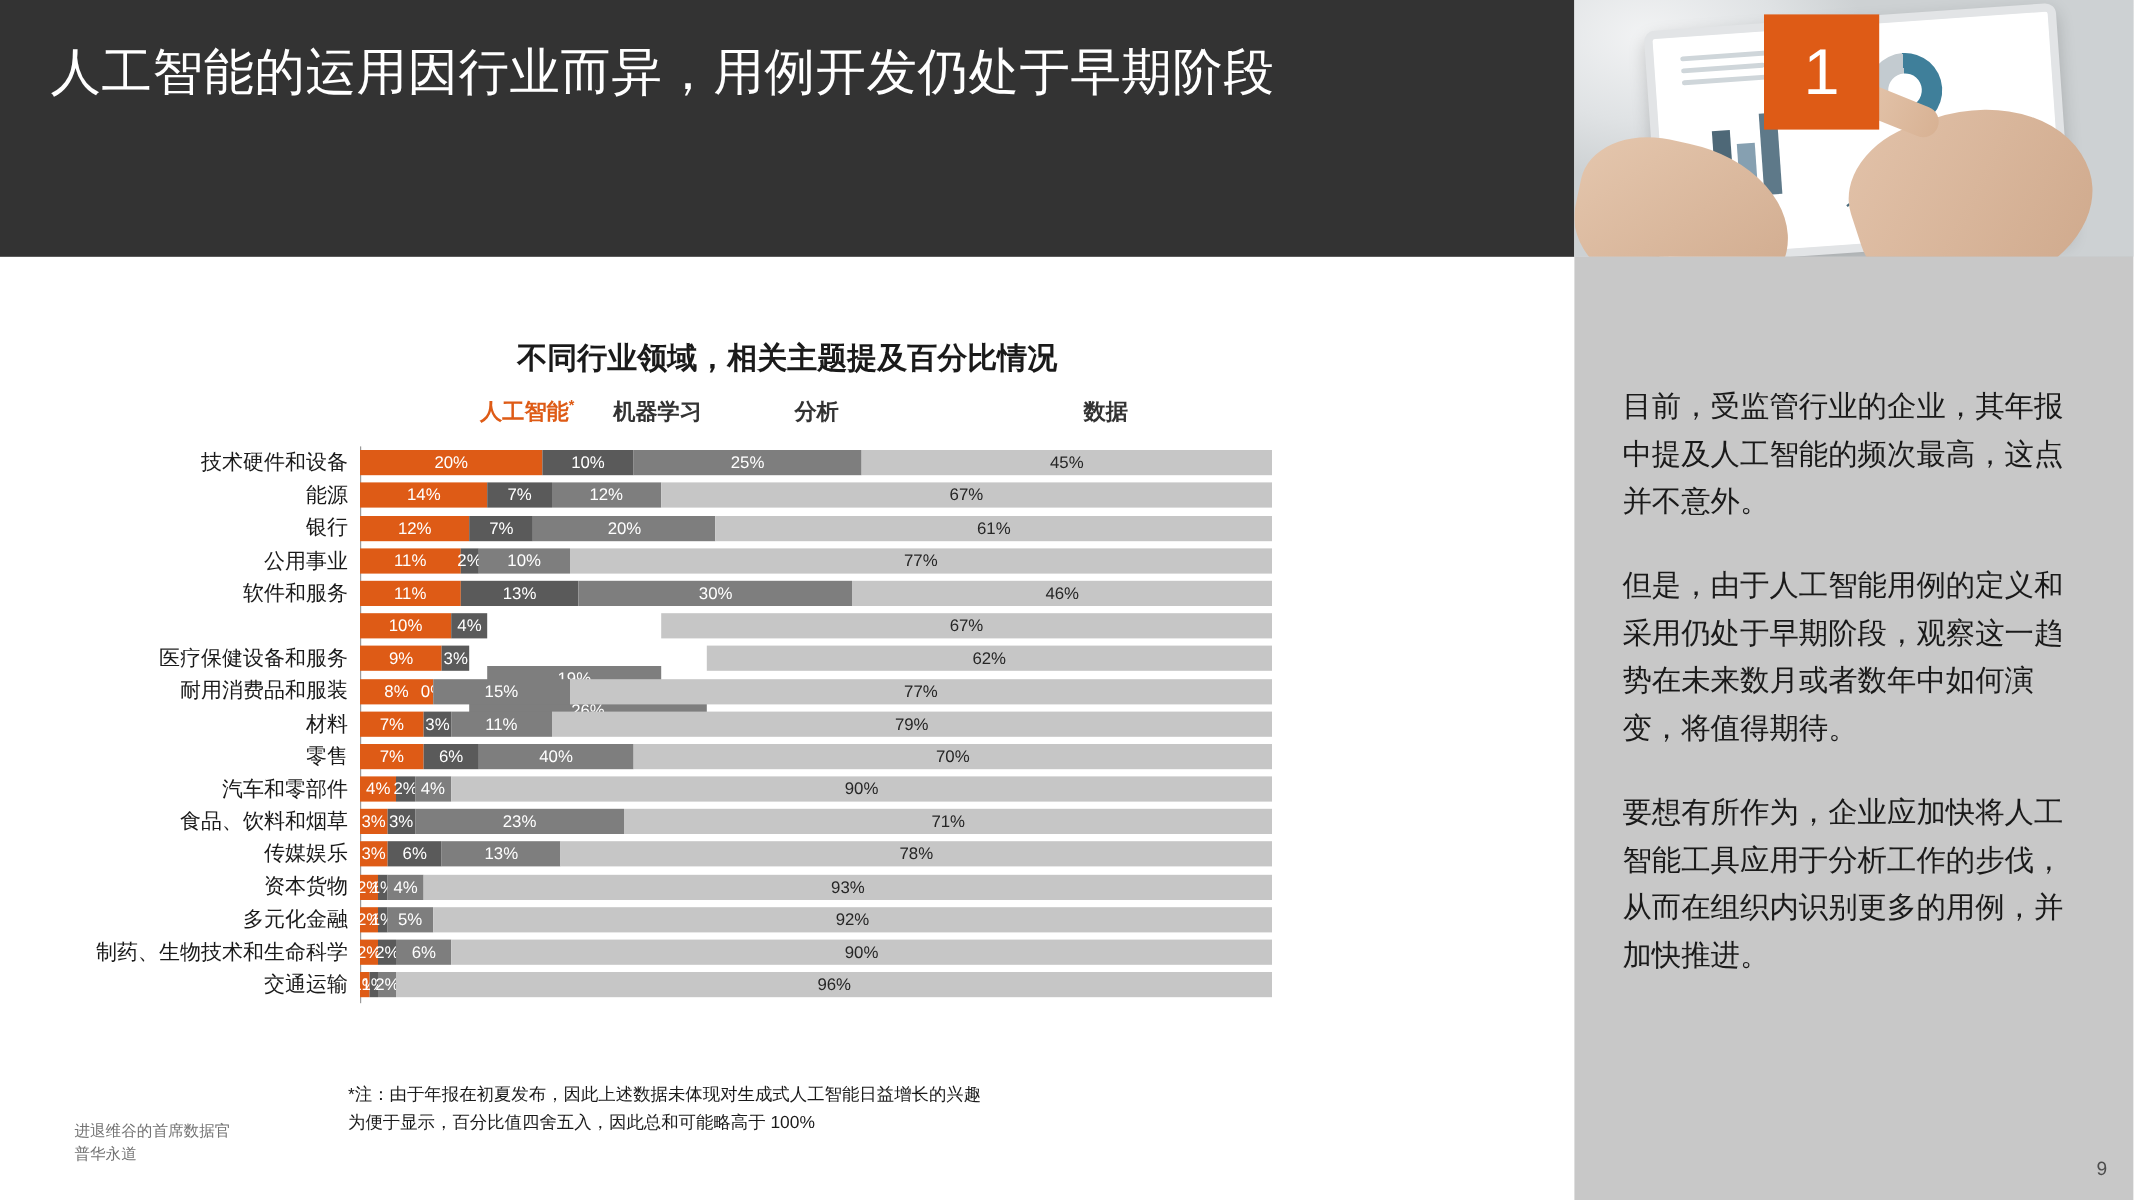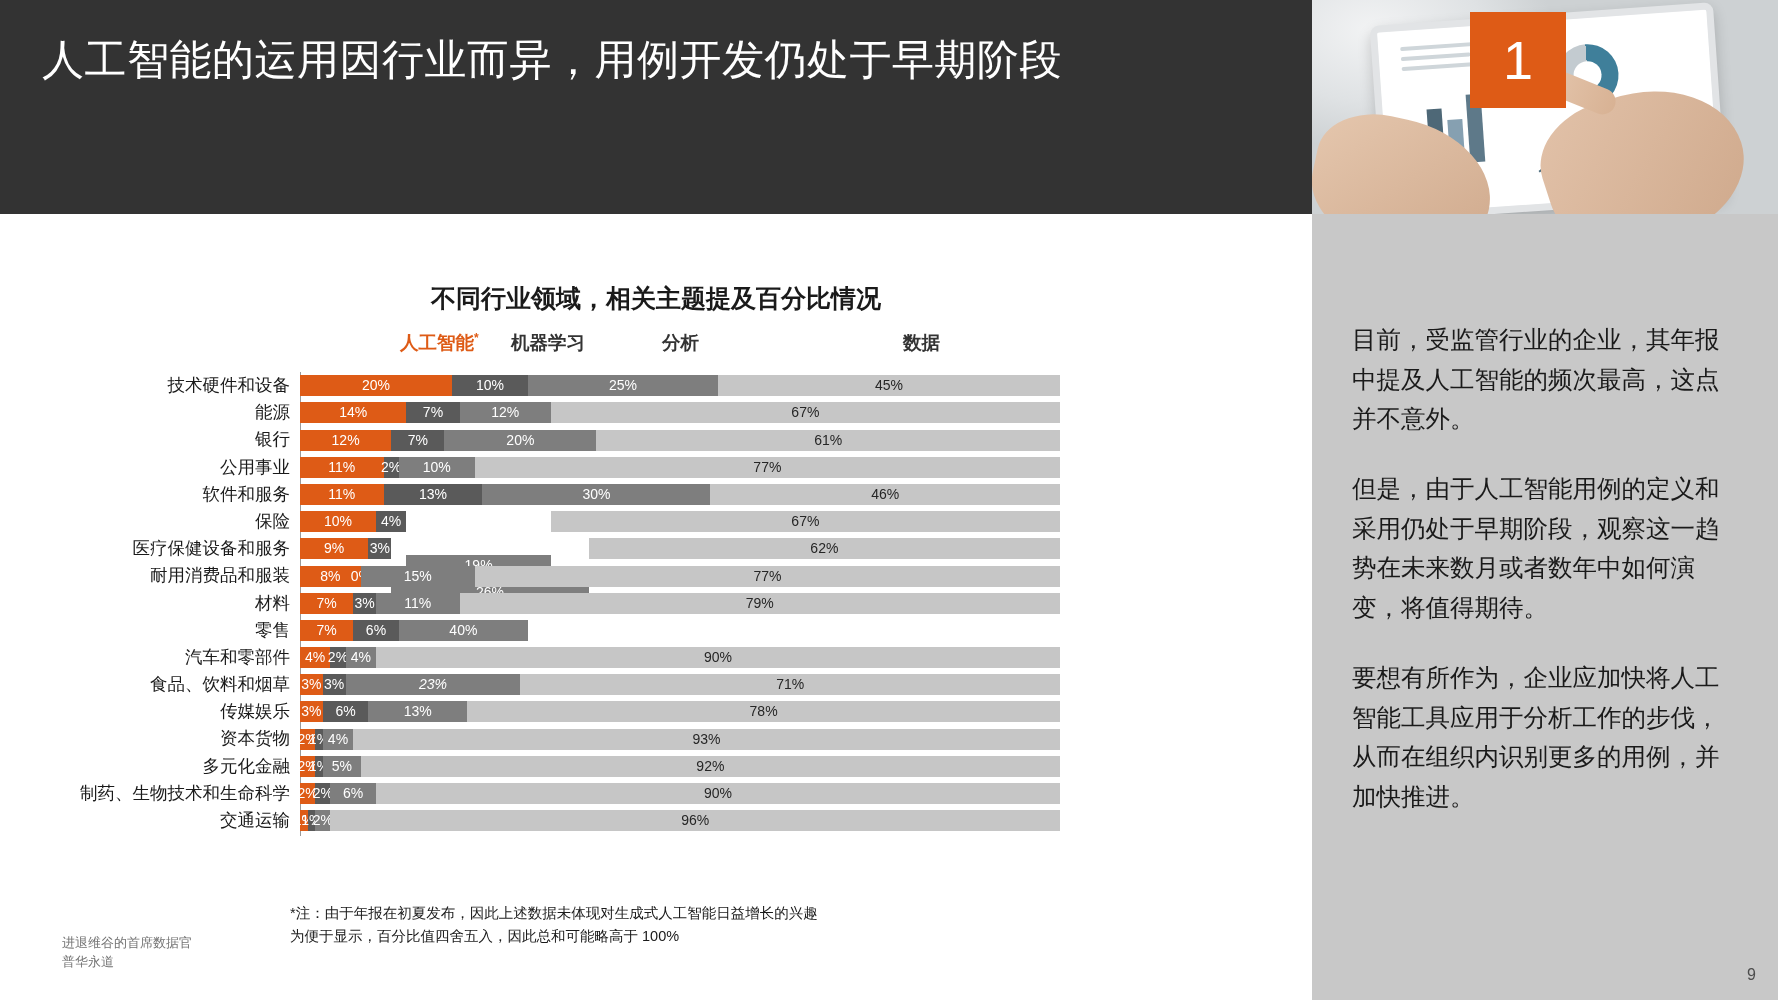--- a/index.html
+++ b/index.html
@@ -423,21 +423,20 @@
             </div>
             <div class="seg seg-2" style="width: 30%;">
               <span>30%</span>
             </div>
             <div class="seg seg-3" style="width: 46%;">
               <span>46%</span>
             </div>
           </div>
         </div>
         <div class="row">
-          <div class="row-label">保险</div>
           <div class="bar-track">
             <div class="seg seg-0" style="width: 10%;">
               <span>10%</span>
             </div>
             <div class="seg seg-1 narrow" style="width: 4%;">
               <span>4%</span>
             </div>
             <div class="seg seg-2" style="width: 19%; margin-top: 44px;">
               <span>19%</span>
             </div>
@@ -502,20 +501,23 @@
           <div class="bar-track">
             <div class="seg seg-0" style="width: 7%;">
               <span>7%</span>
             </div>
             <div class="seg seg-1" style="width: 6%;">
               <span>6%</span>
             </div>
             <div class="seg seg-2" style="width: 17%;">
               <span>40%</span>
             </div>
+            <div class="seg seg-3" style="width: 70%;">
+              <span>70%</span>
+            </div>
           </div>
         </div>
         <div class="row">
           <div class="row-label">汽车和零部件</div>
           <div class="bar-track">
             <div class="seg seg-0 narrow" style="width: 4%;">
               <span>4%</span>
             </div>
             <div class="seg seg-1 narrow" style="width: 2%;">
               <span>2%</span>
@@ -530,21 +532,21 @@
         </div>
         <div class="row">
           <div class="row-label">食品、饮料和烟草</div>
           <div class="bar-track">
             <div class="seg seg-0 narrow" style="width: 3%;">
               <span>3%</span>
             </div>
             <div class="seg seg-1 narrow" style="width: 3%;">
               <span>3%</span>
             </div>
-            <div class="seg seg-2" style="width: 23%; font-style: italic;">
+            <div class="seg seg-2" style="width: 23%;">
               <span>23%</span>
             </div>
             <div class="seg seg-3" style="width: 71%;">
               <span>71%</span>
             </div>
           </div>
         </div>
         <div class="row">
           <div class="row-label">传媒娱乐</div>
           <div class="bar-track">

